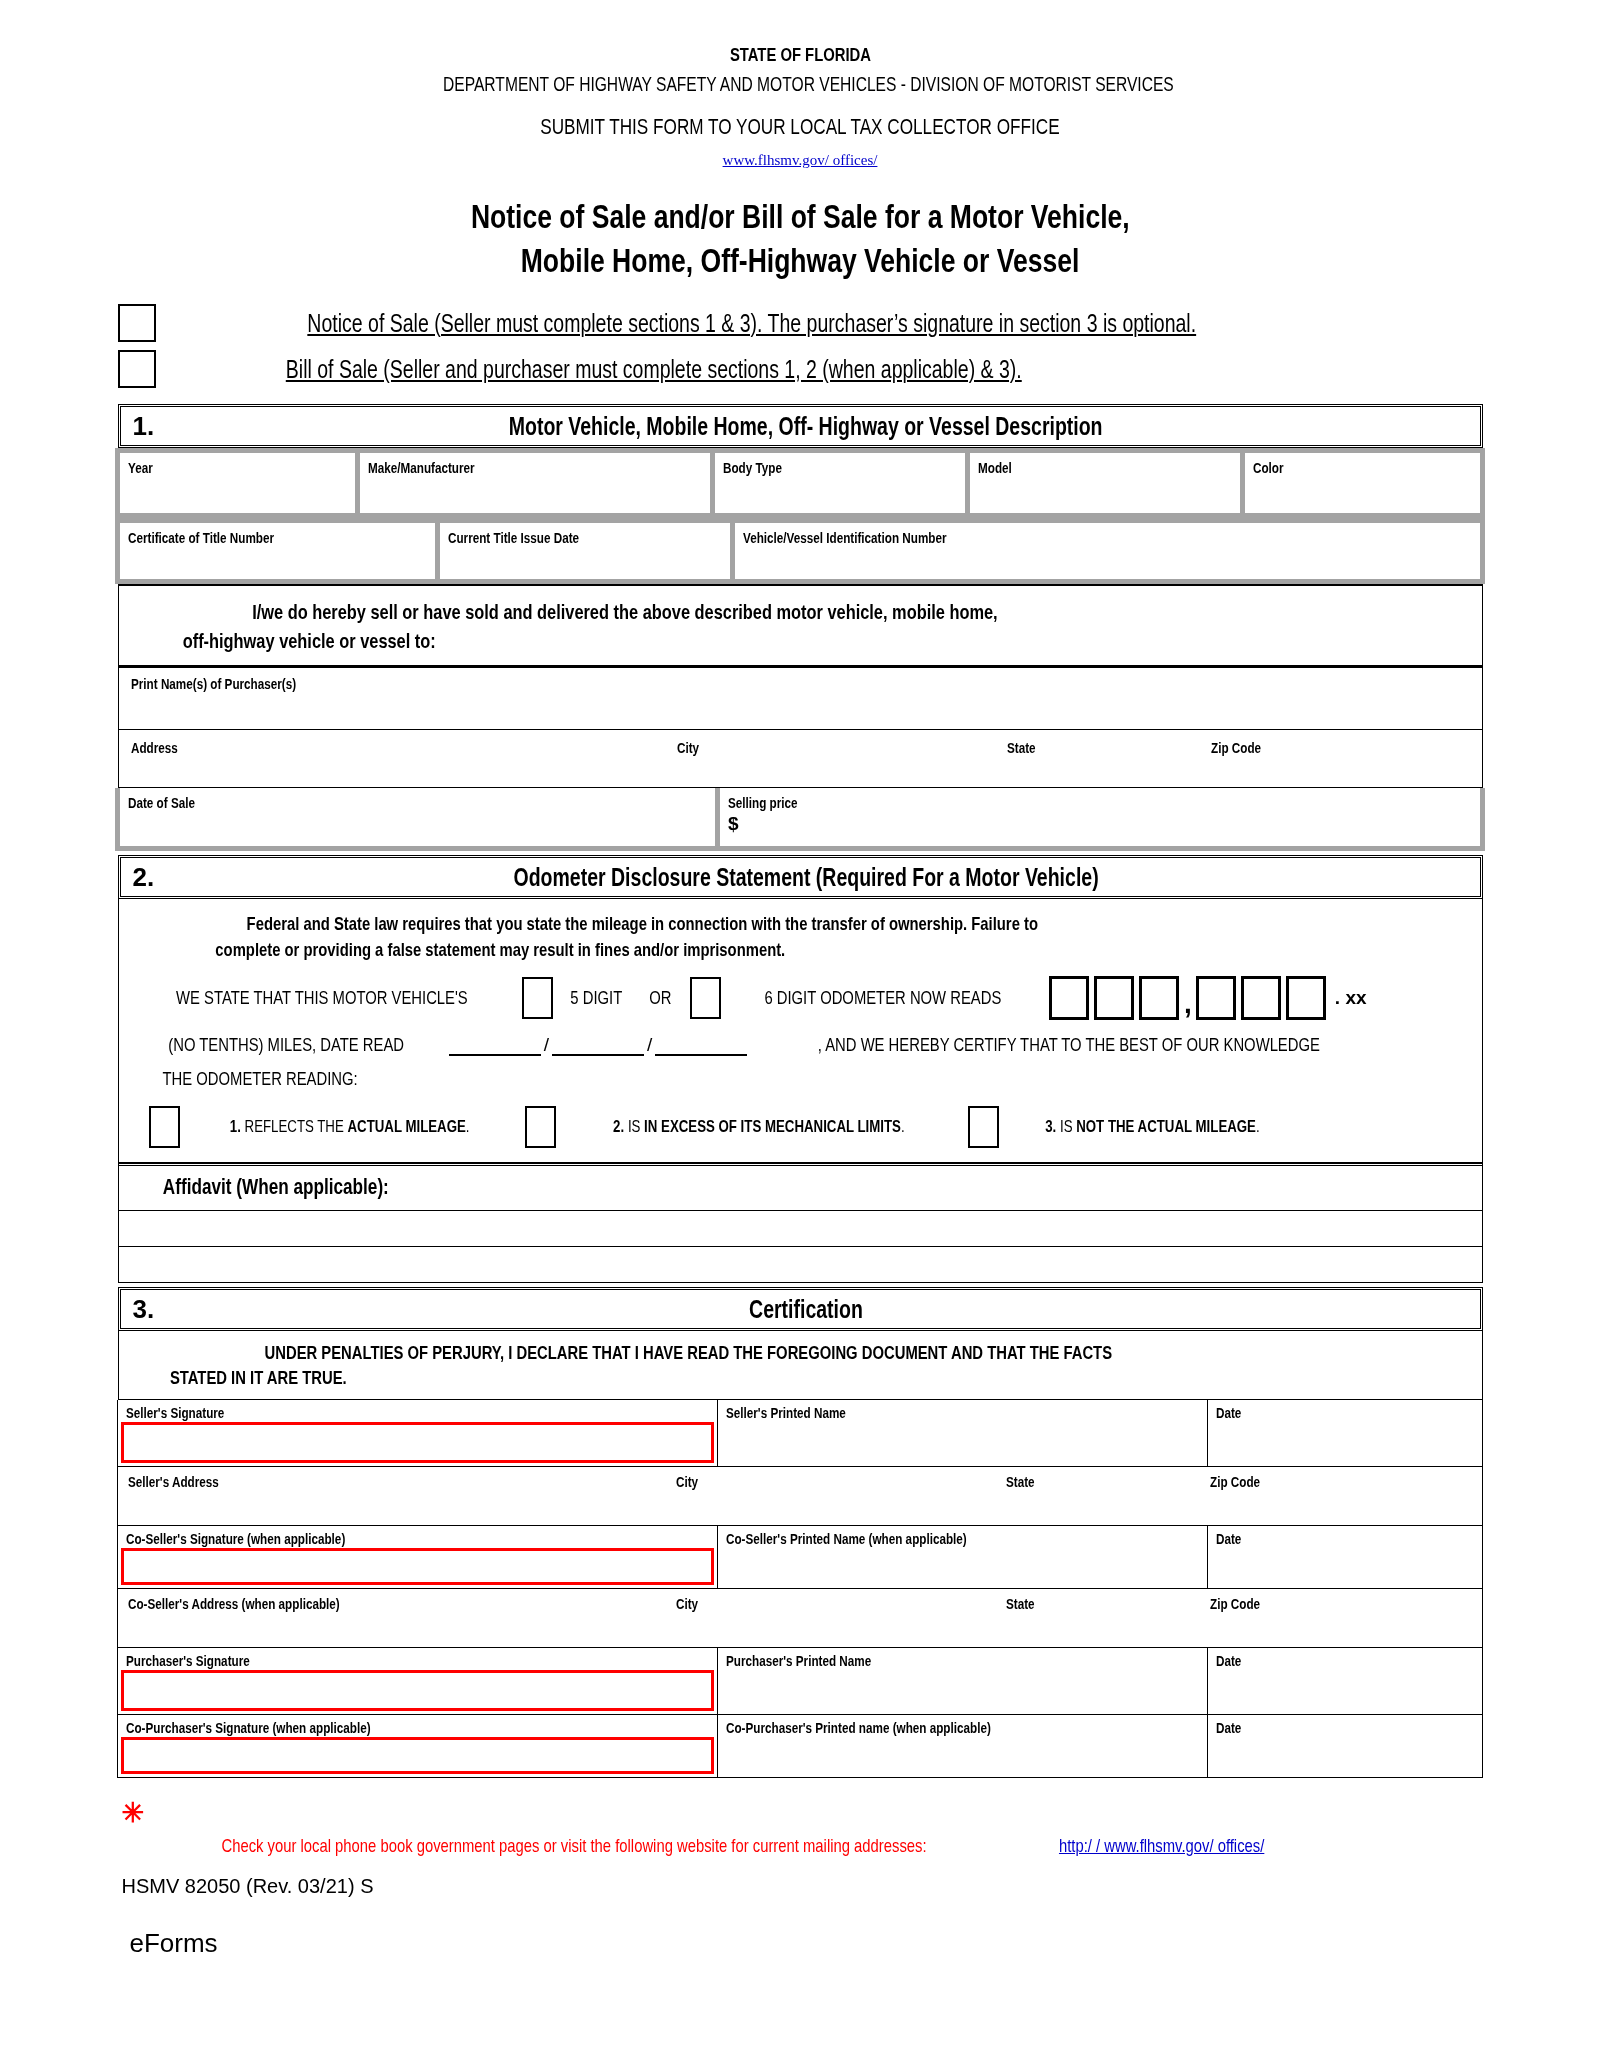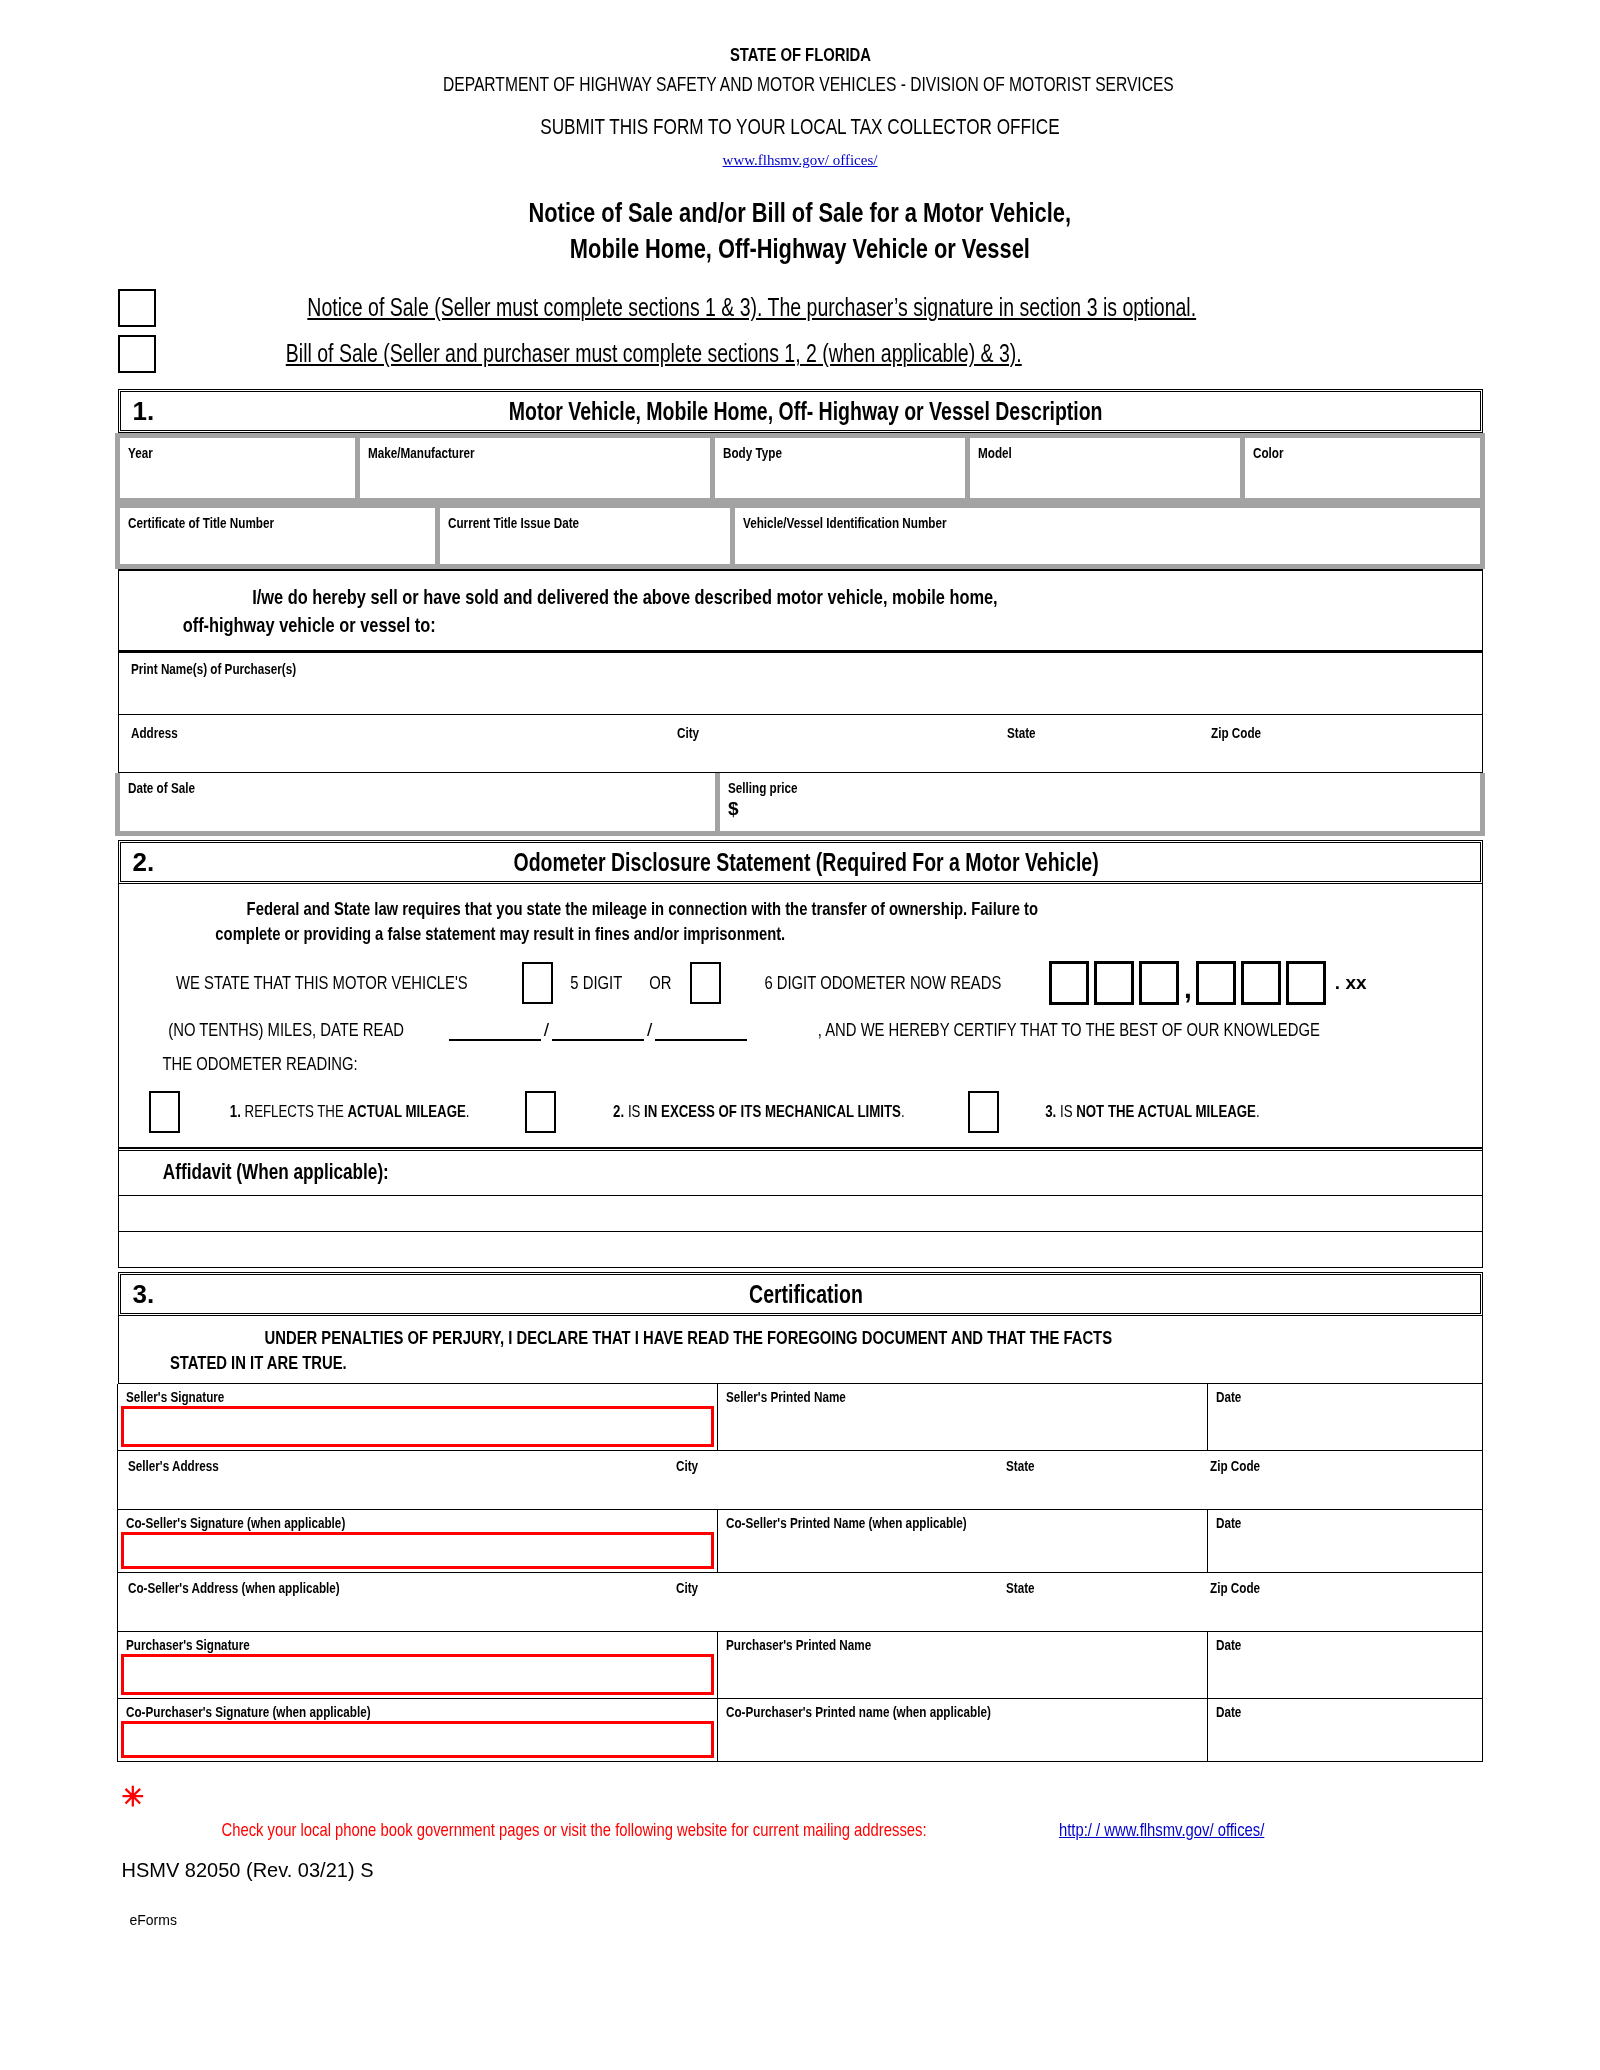--- a/index.html
+++ b/index.html
@@ -18,21 +18,21 @@
   .ul{text-decoration:underline;}
 
   
   .hdr{text-align:center;}
   .hdr-line1{font-size:19px;font-weight:bold;letter-spacing:0px;margin-top:44px;}
   .hdr-line2{font-size:20px;font-weight:normal;margin-top:7px;padding-left:16px;}
   .hdr-line3{font-size:22px;font-weight:normal;font-family:"Liberation Serif", serif;margin-top:18px;}
   .hdr-link{margin-top:12px;font-size:15px;font-family:"Liberation Serif", serif;}
   .hdr-link a{color:#0000cc;text-decoration:underline;}
 
-  .title{text-align:center;margin-top:26px;font-size:28px;font-weight:bold;line-height:1.28;}
+  .title{text-align:center;margin-top:26px;font-size:34px;font-weight:bold;line-height:1.28;}
 
   
   .optwrap{margin-top:18px;padding-left:118px;}
   .optrow{display:flex;align-items:center;height:46px;}
   .optbox{width:34px;height:34px;border:2px solid #000;background:#fff;flex:0 0 auto;}
   .optlabel{margin-left:26px;font-size:25px;white-space:nowrap;}
 
   
   .band{
     margin:0 auto;width:1365px;box-sizing:border-box;
@@ -70,21 +70,21 @@
   .redbox{position:absolute;left:3px;right:3px;top:22px;bottom:3px;border:3px solid #ff0000;box-sizing:border-box;}
 
   
   .foot{margin:0 auto;width:1365px;box-sizing:border-box;padding-left:4px;}
   .footnote{display:flex;margin-top:22px;}
   .ast{color:#ff0000;font-size:27px;font-weight:bold;line-height:1;margin-right:12px;}
   .footnote-txt{font-size:18px;font-weight:bold;line-height:1.38;}
   .redline{margin-top:8px;font-family:"Liberation Serif", serif;font-size:19px;color:#ff0000;}
   .redline a{color:#0000cc;text-decoration:underline;}
   .revline{margin-top:18px;font-size:20px;}
-  .eforms{margin-top:30px;font-size:14px;padding-left:8px;}
+  .eforms{margin-top:30px;font-size:26px;padding-left:8px;}
 </style>
 </head>
 <body>
 
 <div class="page">
 
   <div class="hdr">
     <div class="hdr-line1">
       <span class="condc">STATE OF FLORIDA</span>
     </div>

